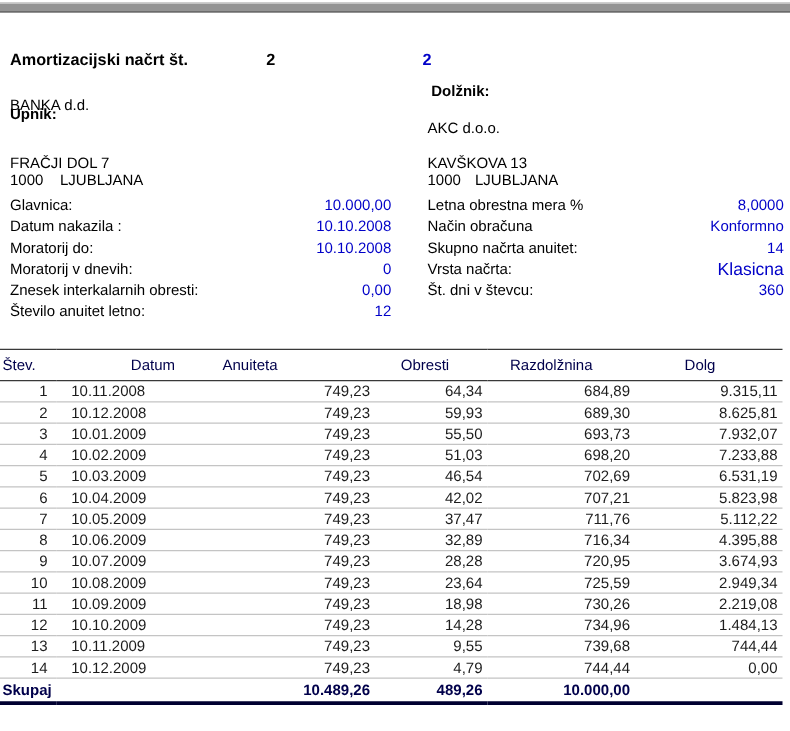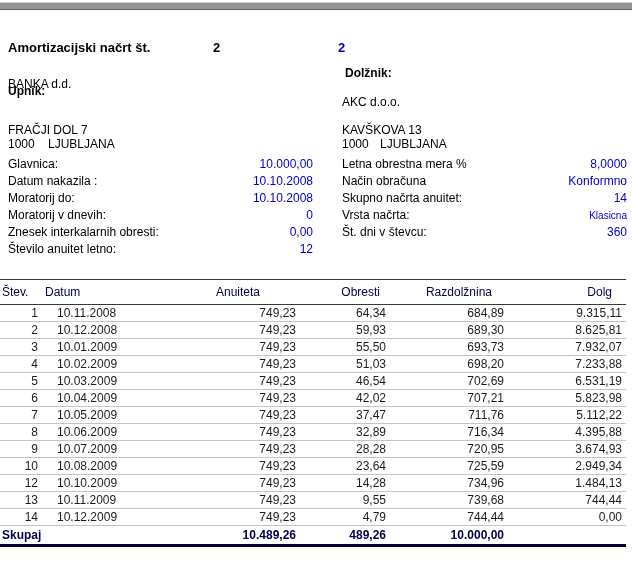--- a/index.html
+++ b/index.html
@@ -34,21 +34,21 @@
     position: absolute; top: 156px;
   }
   .details-left  { left: 8px;  width: 305px; }
   .details-right { left: 342px; width: 285px; }
   .detail-row {
     display: flex; justify-content: space-between;
     height: 17px; line-height: 17px;
   }
   .dl { color: #000000; }
   .dv { color: #0000C8; }
-  .details-right .detail-row:nth-child(4) .dv { font-size: 10px; }
+  .details-right .detail-row:nth-child(4) .dv { font-size: 14px; }
 
   table.schedule {
     position: absolute; top: 279px; left: 0;
     width: 626px;
     border-collapse: collapse;
     table-layout: fixed;
     font-size: 12px;
   }
   .schedule col.c1 { width: 45px; }
   .schedule col.c2 { width: 95px; }
@@ -57,24 +57,23 @@
   .schedule col.c5 { width: 118px; }
   .schedule col.c6 { width: 118px; }
 
   .schedule thead th {
     font-weight: normal;
     color: #00004B;
     border-top: 1px solid #383838;
     border-bottom: 1px solid #383838;
     height: 24px;
     padding: 0;
-    text-align: right;
   }
   .schedule thead th.h1 { text-align: left; padding-left: 2px; }
-  .schedule thead th.h2 { text-align: left; }
+  .schedule thead th.h2 { text-align: right; }
   .schedule thead th.h3 { padding-right: 40px; }
   .schedule thead th.h4 { padding-right: 10px; }
   .schedule thead th.h5 { padding-right: 16px; }
   .schedule thead th.h6 { padding-right: 14px; }
 
   .schedule tbody td {
     color: #1c1c1c;
     border-bottom: 1px solid #c4c4c4;
     height: 16px;
     padding: 0 4px 0 0;
@@ -261,20 +260,28 @@
         </tr>
         <tr>
           <td class="c1">10</td>
           <td class="c2">10.08.2009</td>
           <td class="c3">749,23</td>
           <td class="c4">23,64</td>
           <td class="c5">725,59</td>
           <td class="c6">2.949,34</td>
         </tr>
         <tr>
+          <td class="c1">11</td>
+          <td class="c2">10.09.2009</td>
+          <td class="c3">749,23</td>
+          <td class="c4">18,98</td>
+          <td class="c5">730,26</td>
+          <td class="c6">2.219,08</td>
+        </tr>
+        <tr>
           <td class="c1">12</td>
           <td class="c2">10.10.2009</td>
           <td class="c3">749,23</td>
           <td class="c4">14,28</td>
           <td class="c5">734,96</td>
           <td class="c6">1.484,13</td>
         </tr>
         <tr>
           <td class="c1">13</td>
           <td class="c2">10.11.2009</td>

